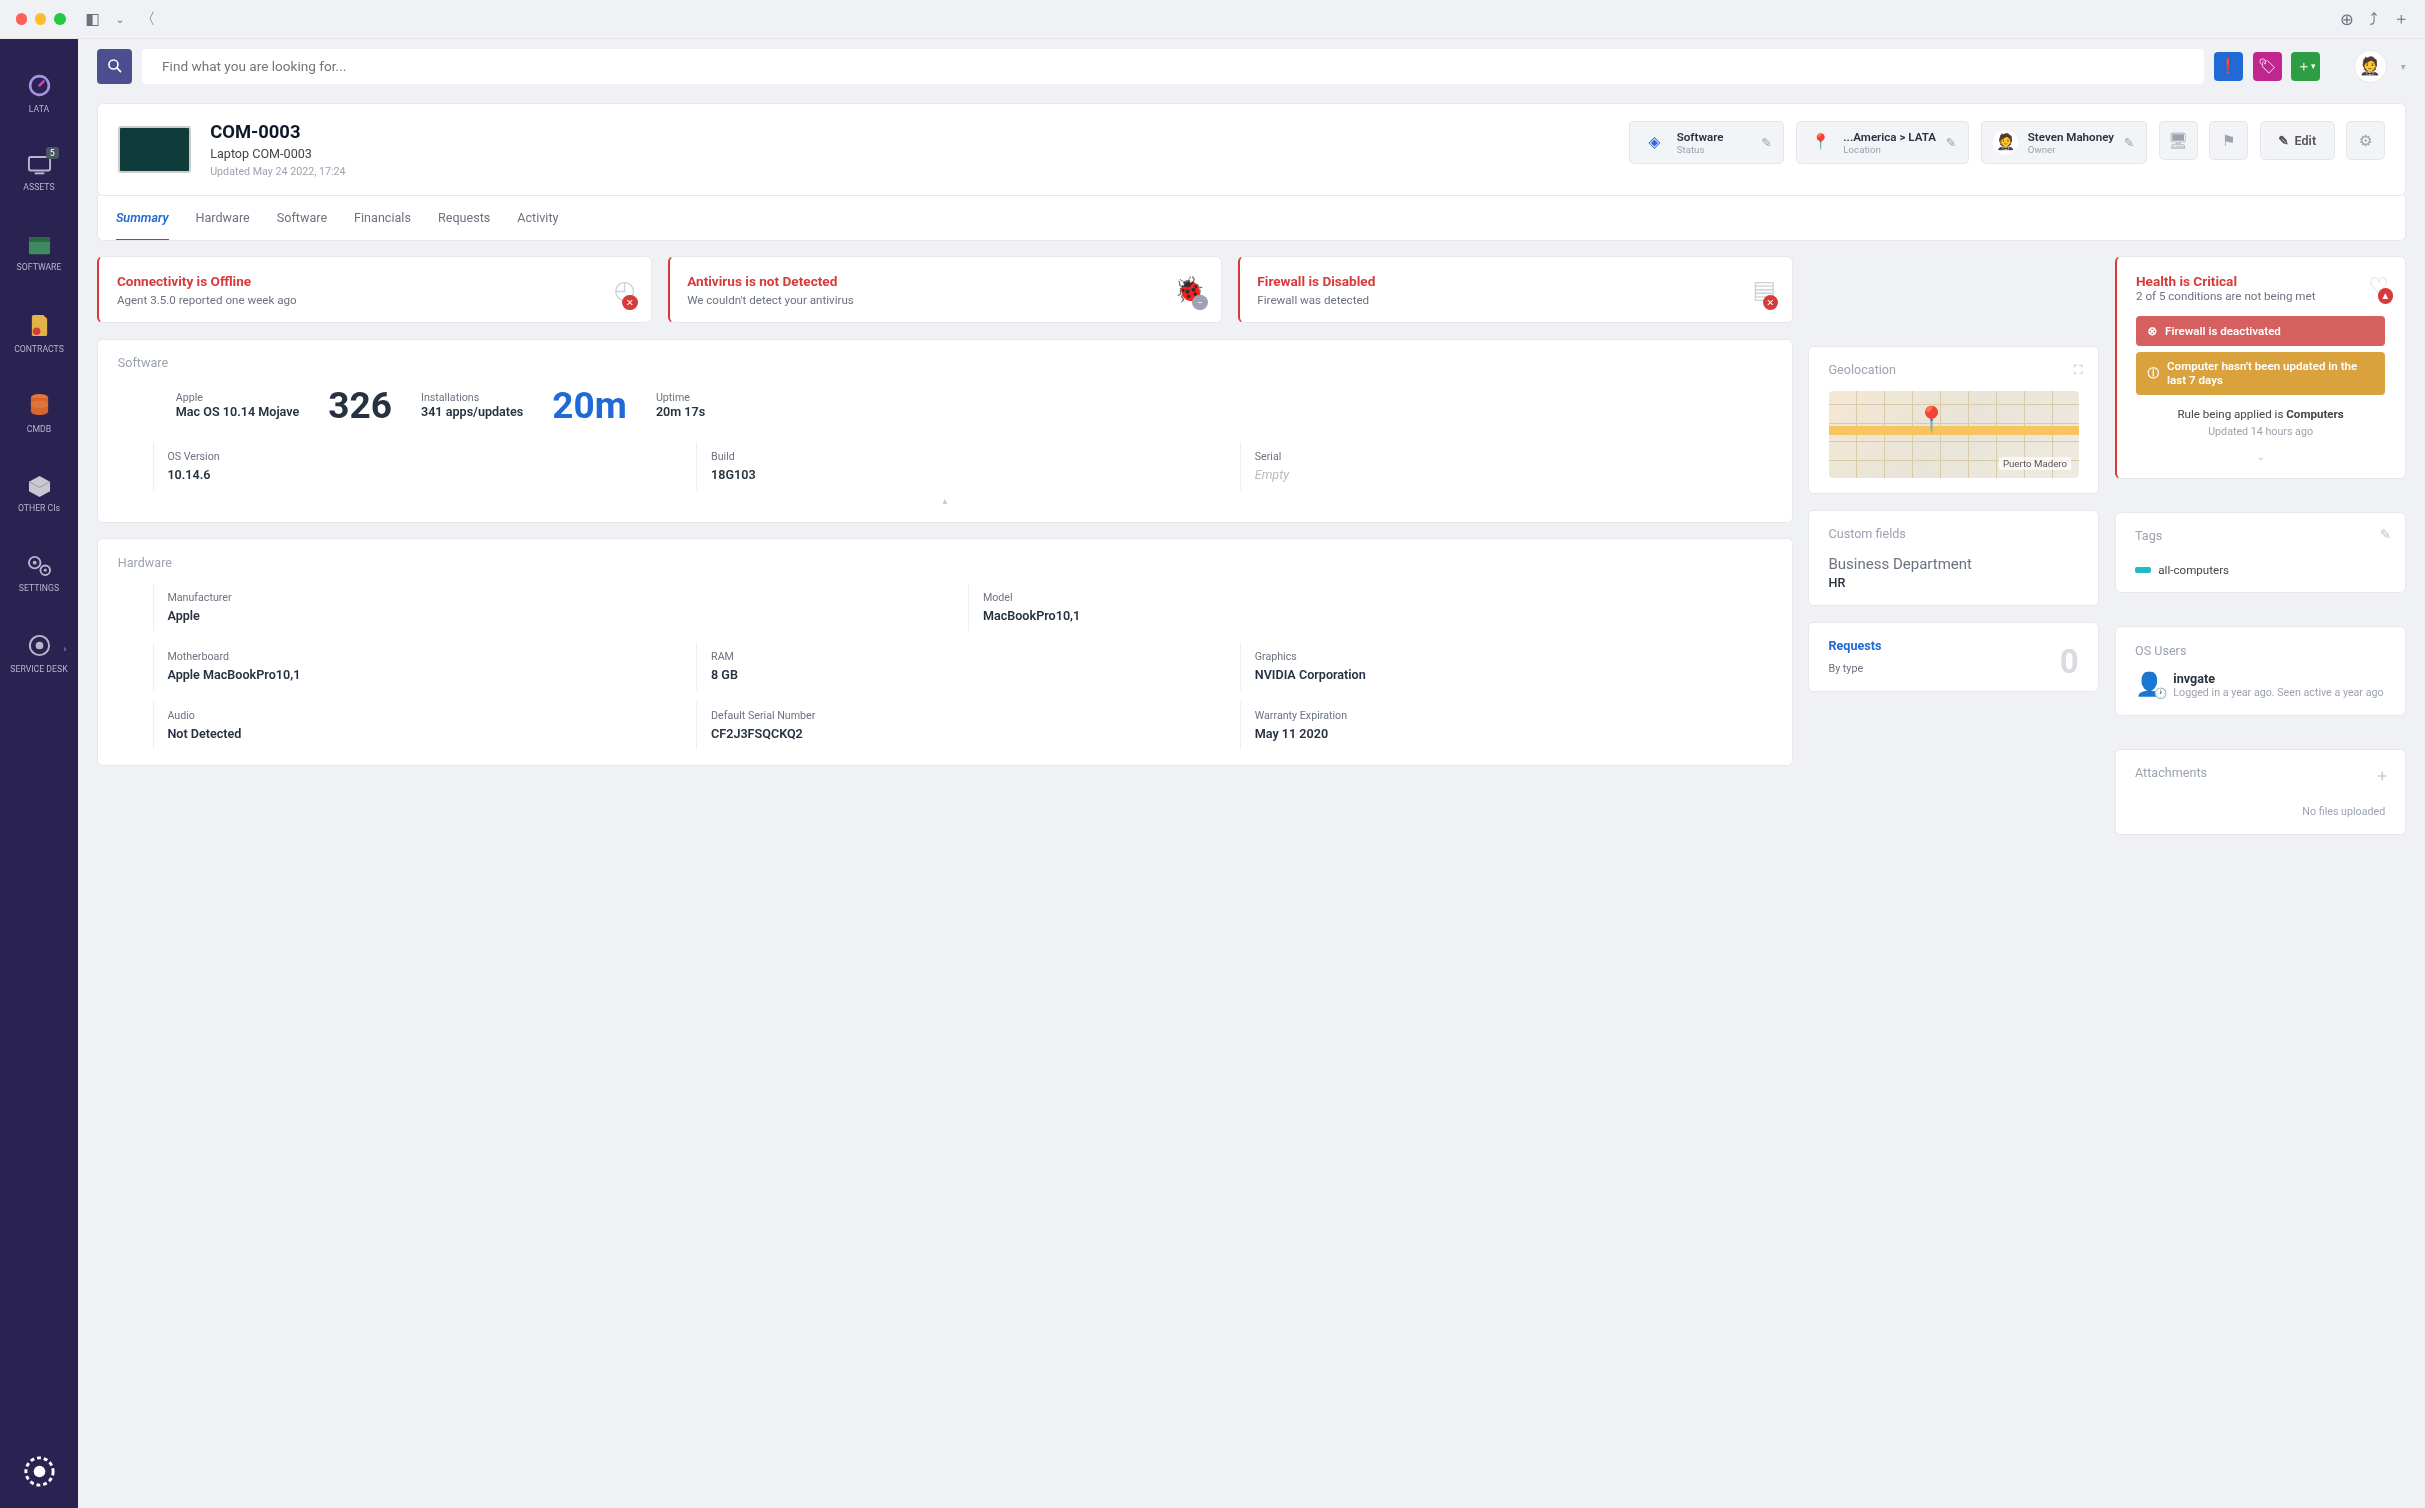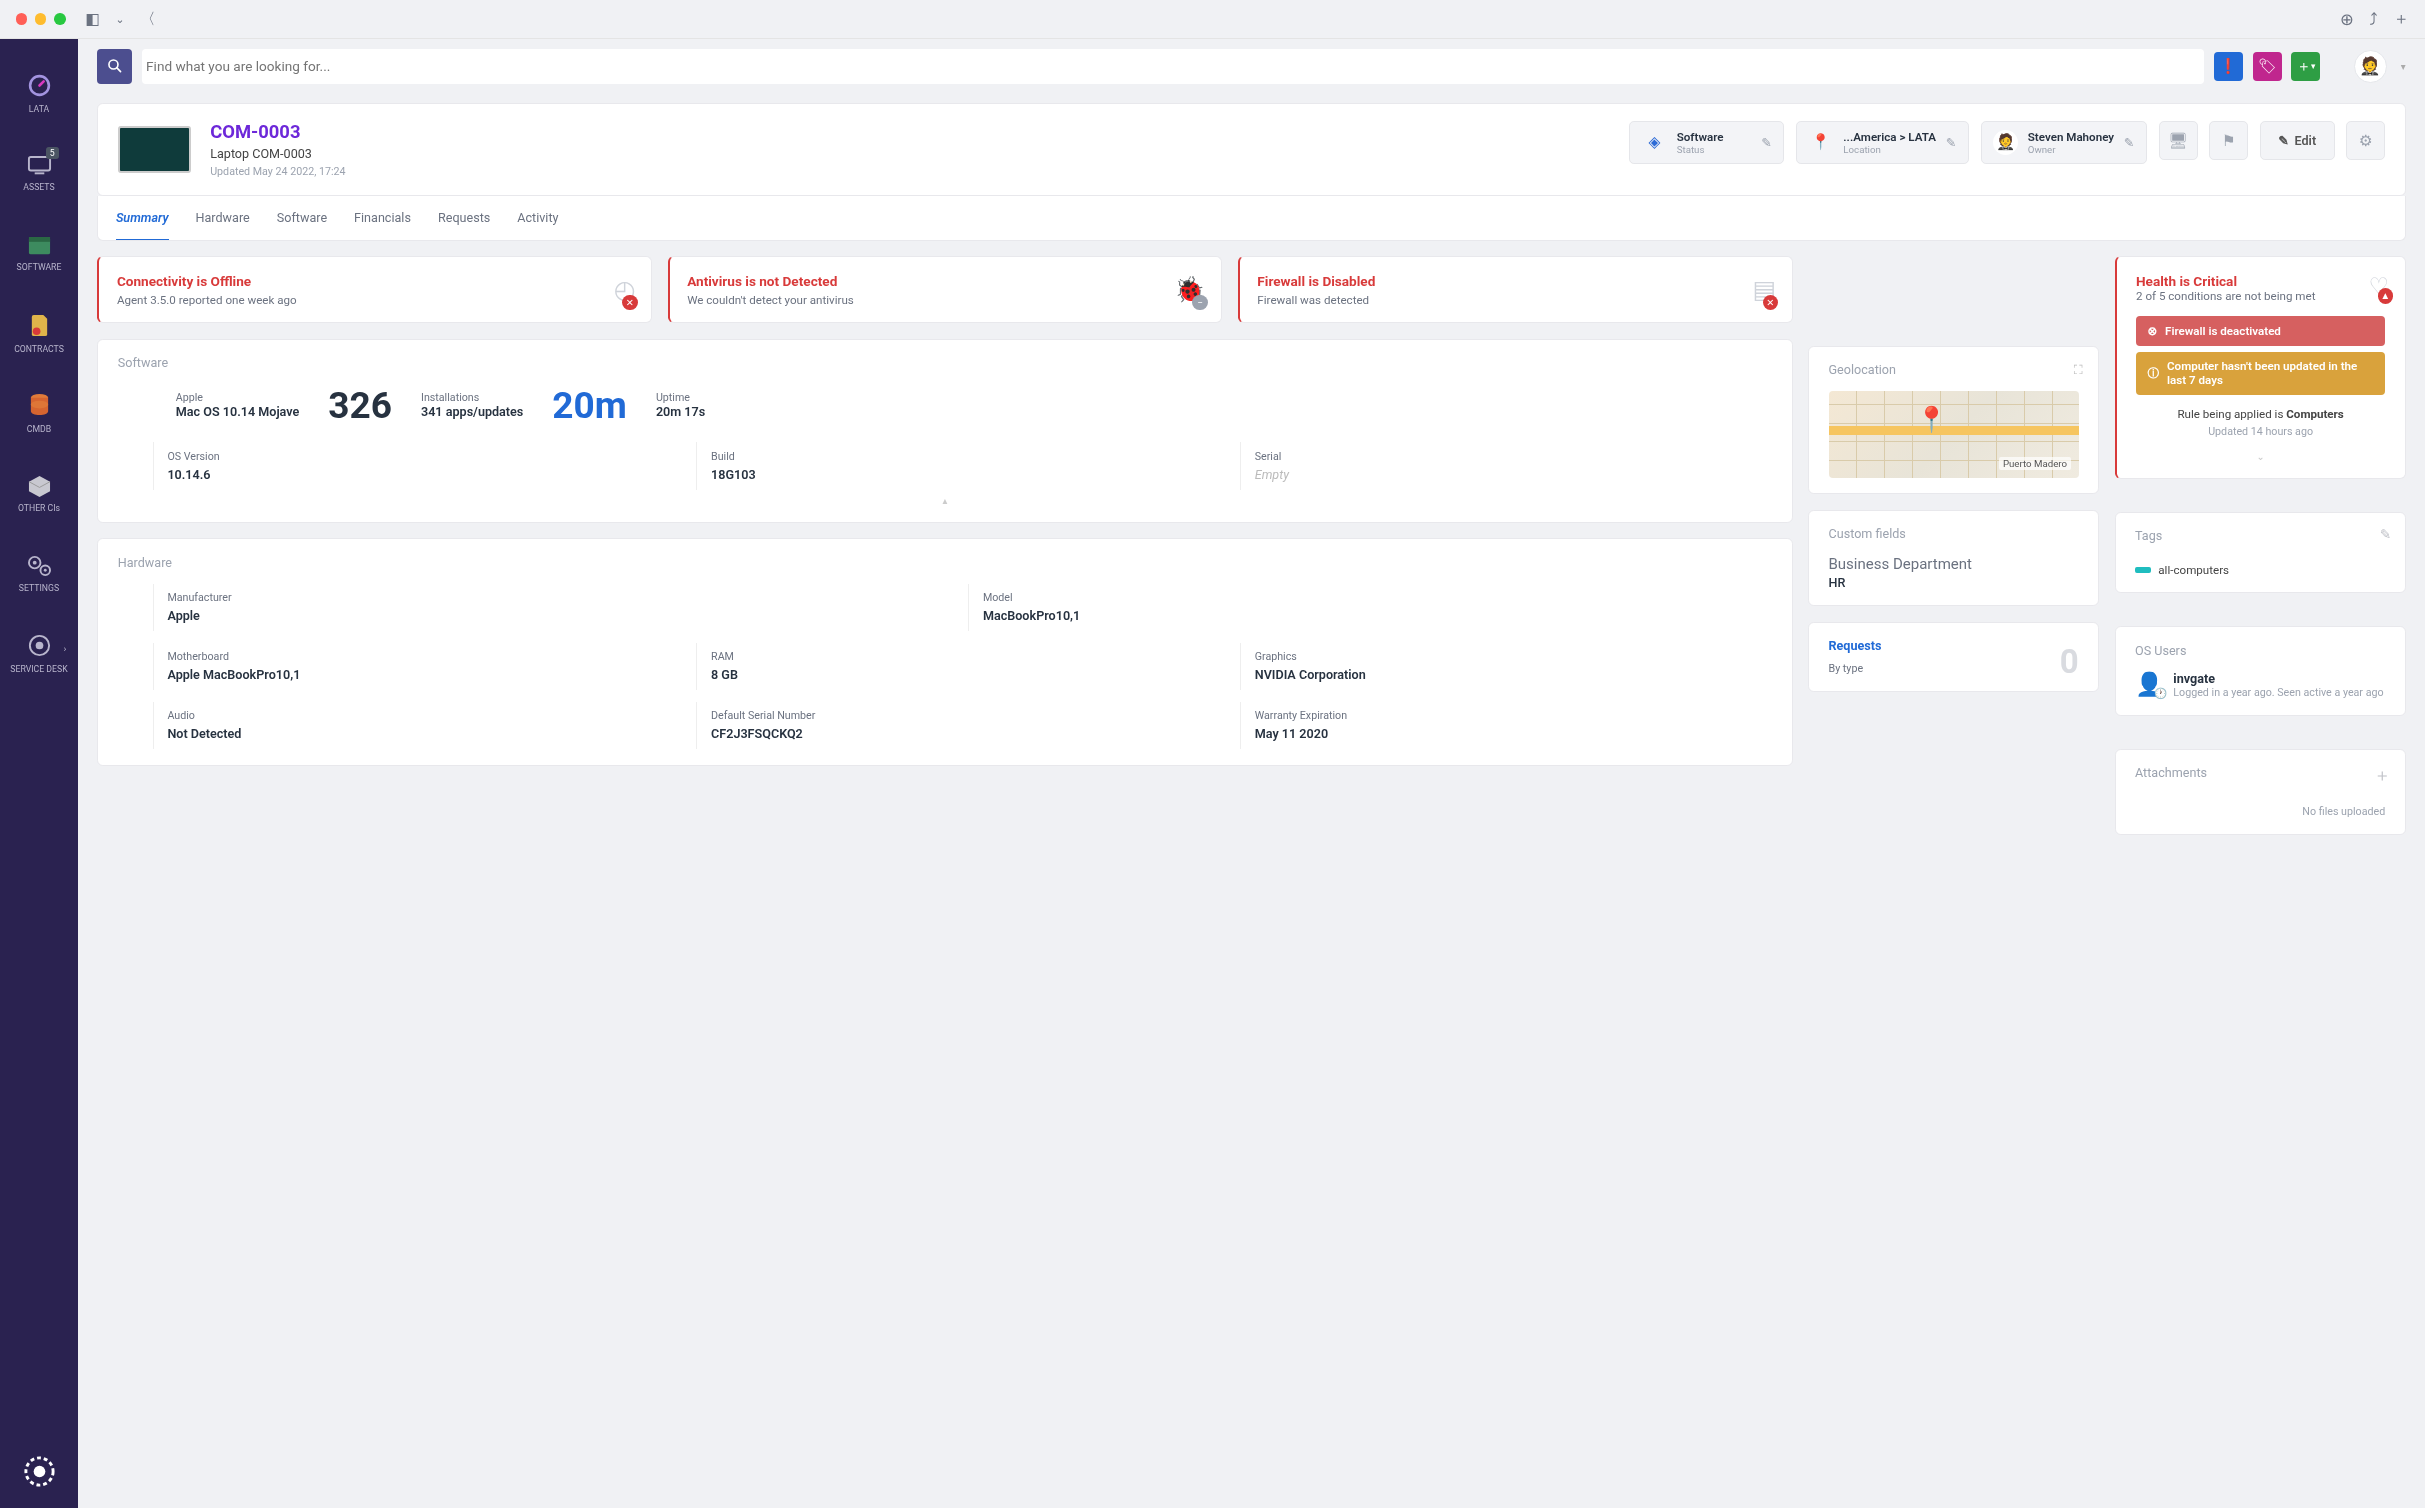--- a/index.html
+++ b/index.html
@@ -16,28 +16,28 @@
 .sidebar { width: 78px; background: #2a2250; display: flex; flex-direction: column; align-items: center; padding-top: 14.6px; position: relative; }
 .sidebar-item { width: 100%; height: 80px; display: flex; flex-direction: column; align-items: center; justify-content: center; color: #b8b5cc; font-size: 8.7px; gap: 5.8px; cursor: pointer; position: relative; }
 .sidebar-item .icon { font-size: 21.3px; }
 .sidebar-item .badge { position: absolute; top: 13.6px; right: 19.4px; background: #4b5563; color: #fff; border-radius: 2.9px; font-size: 8.7px; padding: 1px 3.9px; }
 .sidebar-bottom { margin-top: auto; margin-bottom: 19.4px; }
 .sidebar-bottom .icon { font-size: 27px; color: #fff; }
 
 .main { flex: 1; display: flex; flex-direction: column; overflow: auto; }
 .topbar { height: 54px; background: #f0f1f4; display: flex; align-items: center; padding: 9.7px 19.4px; gap: 9.7px; }
 .search-btn { width: 35px; height: 35px; background: #4c4e8f; color: #fff; border-radius: 3.9px; display: flex; align-items: center; justify-content: center; font-size: 15.5px;}
-.search-input { flex: 1; height: 35px; border: none; background: #fff; border-radius: 3.9px; padding: 0 4px; font-size: 13.6px; color: #6b7280; }
+.search-input { flex: 1; height: 35px; border: none; background: #fff; border-radius: 3.9px; padding: 0 20px; font-size: 13.6px; color: #6b7280; }
 .topbar-icon { width: 29px; height: 29px; border-radius: 3.9px; display: flex; align-items: center; justify-content: center; color: #fff; font-size: 14.6px; }
 .topbar-icon.blue { background: #216ad6; } .topbar-icon.purple { background: #c0268e; } .topbar-icon.green { background: #2e9e44; }
 .avatar-top { width: 33px; height: 33px; border-radius: 50%; background: #fff; border: 1px solid #e5e7eb; display: flex; align-items: center; justify-content: center; font-size: 17.5px; margin-left: 24px;}
 
 .header { background: #fff; margin: 9.7px 19.4px 0 19.4px; border-radius: 5.8px; padding: 17.5px 19.4px; display: flex; align-items: flex-start; gap: 19.4px; border: 1px solid #e8e8ec;}
 .asset-img { width: 73px; height: 47px; background: #0f3b3b; border: 2.9px solid #ccc; border-radius: 2.9px; margin-top: 4.9px;}
-.header-info h2 { font-size: 18.4px; color: #6d28d9; font-weight: 700; margin-bottom: 3.9px; }
+.header-info h2 { font-size: 18.4px; color: #0f172a; font-weight: 700; margin-bottom: 3.9px; }
 .header-info .sub { font-size: 12.6px; color: #444; }
 .header-info .updated { font-size: 10.7px; color: #9ca3af; margin-top: 3.9px; }
 .header-cards { margin-left: auto; display: flex; gap: 11.6px; align-items: stretch; }
 .header-card { background: #f3f4f7; border: 1px solid #e5e6ea; border-radius: 4.9px; padding: 7.8px 11.6px; display: flex; align-items: center; gap: 9.7px; min-width: 155px; font-size: 11.6px; position: relative;}
 .header-card .hc-icon { width: 25px; height: 25px; display: flex; align-items: center; justify-content: center; font-size: 15.5px; }
 .header-card .hc-text .t1 { font-weight: 600; font-size: 11.6px; color: #273240;}
 .header-card .hc-text .t2 { font-size: 9.7px; color: #9ca3af; }
 .header-card .edit-icn { margin-left: auto; color: #9ca3af; font-size: 12.6px;}
 .header-card.owner .hc-icon { background: #fff; border-radius: 50%; }
 .icon-btn { width: 39px; height: 39px; background: #f3f4f7; border: 1px solid #e5e6ea; border-radius: 4.9px; display: flex; align-items: center; justify-content: center; color: #9ca3af; font-size: 15.5px;}

